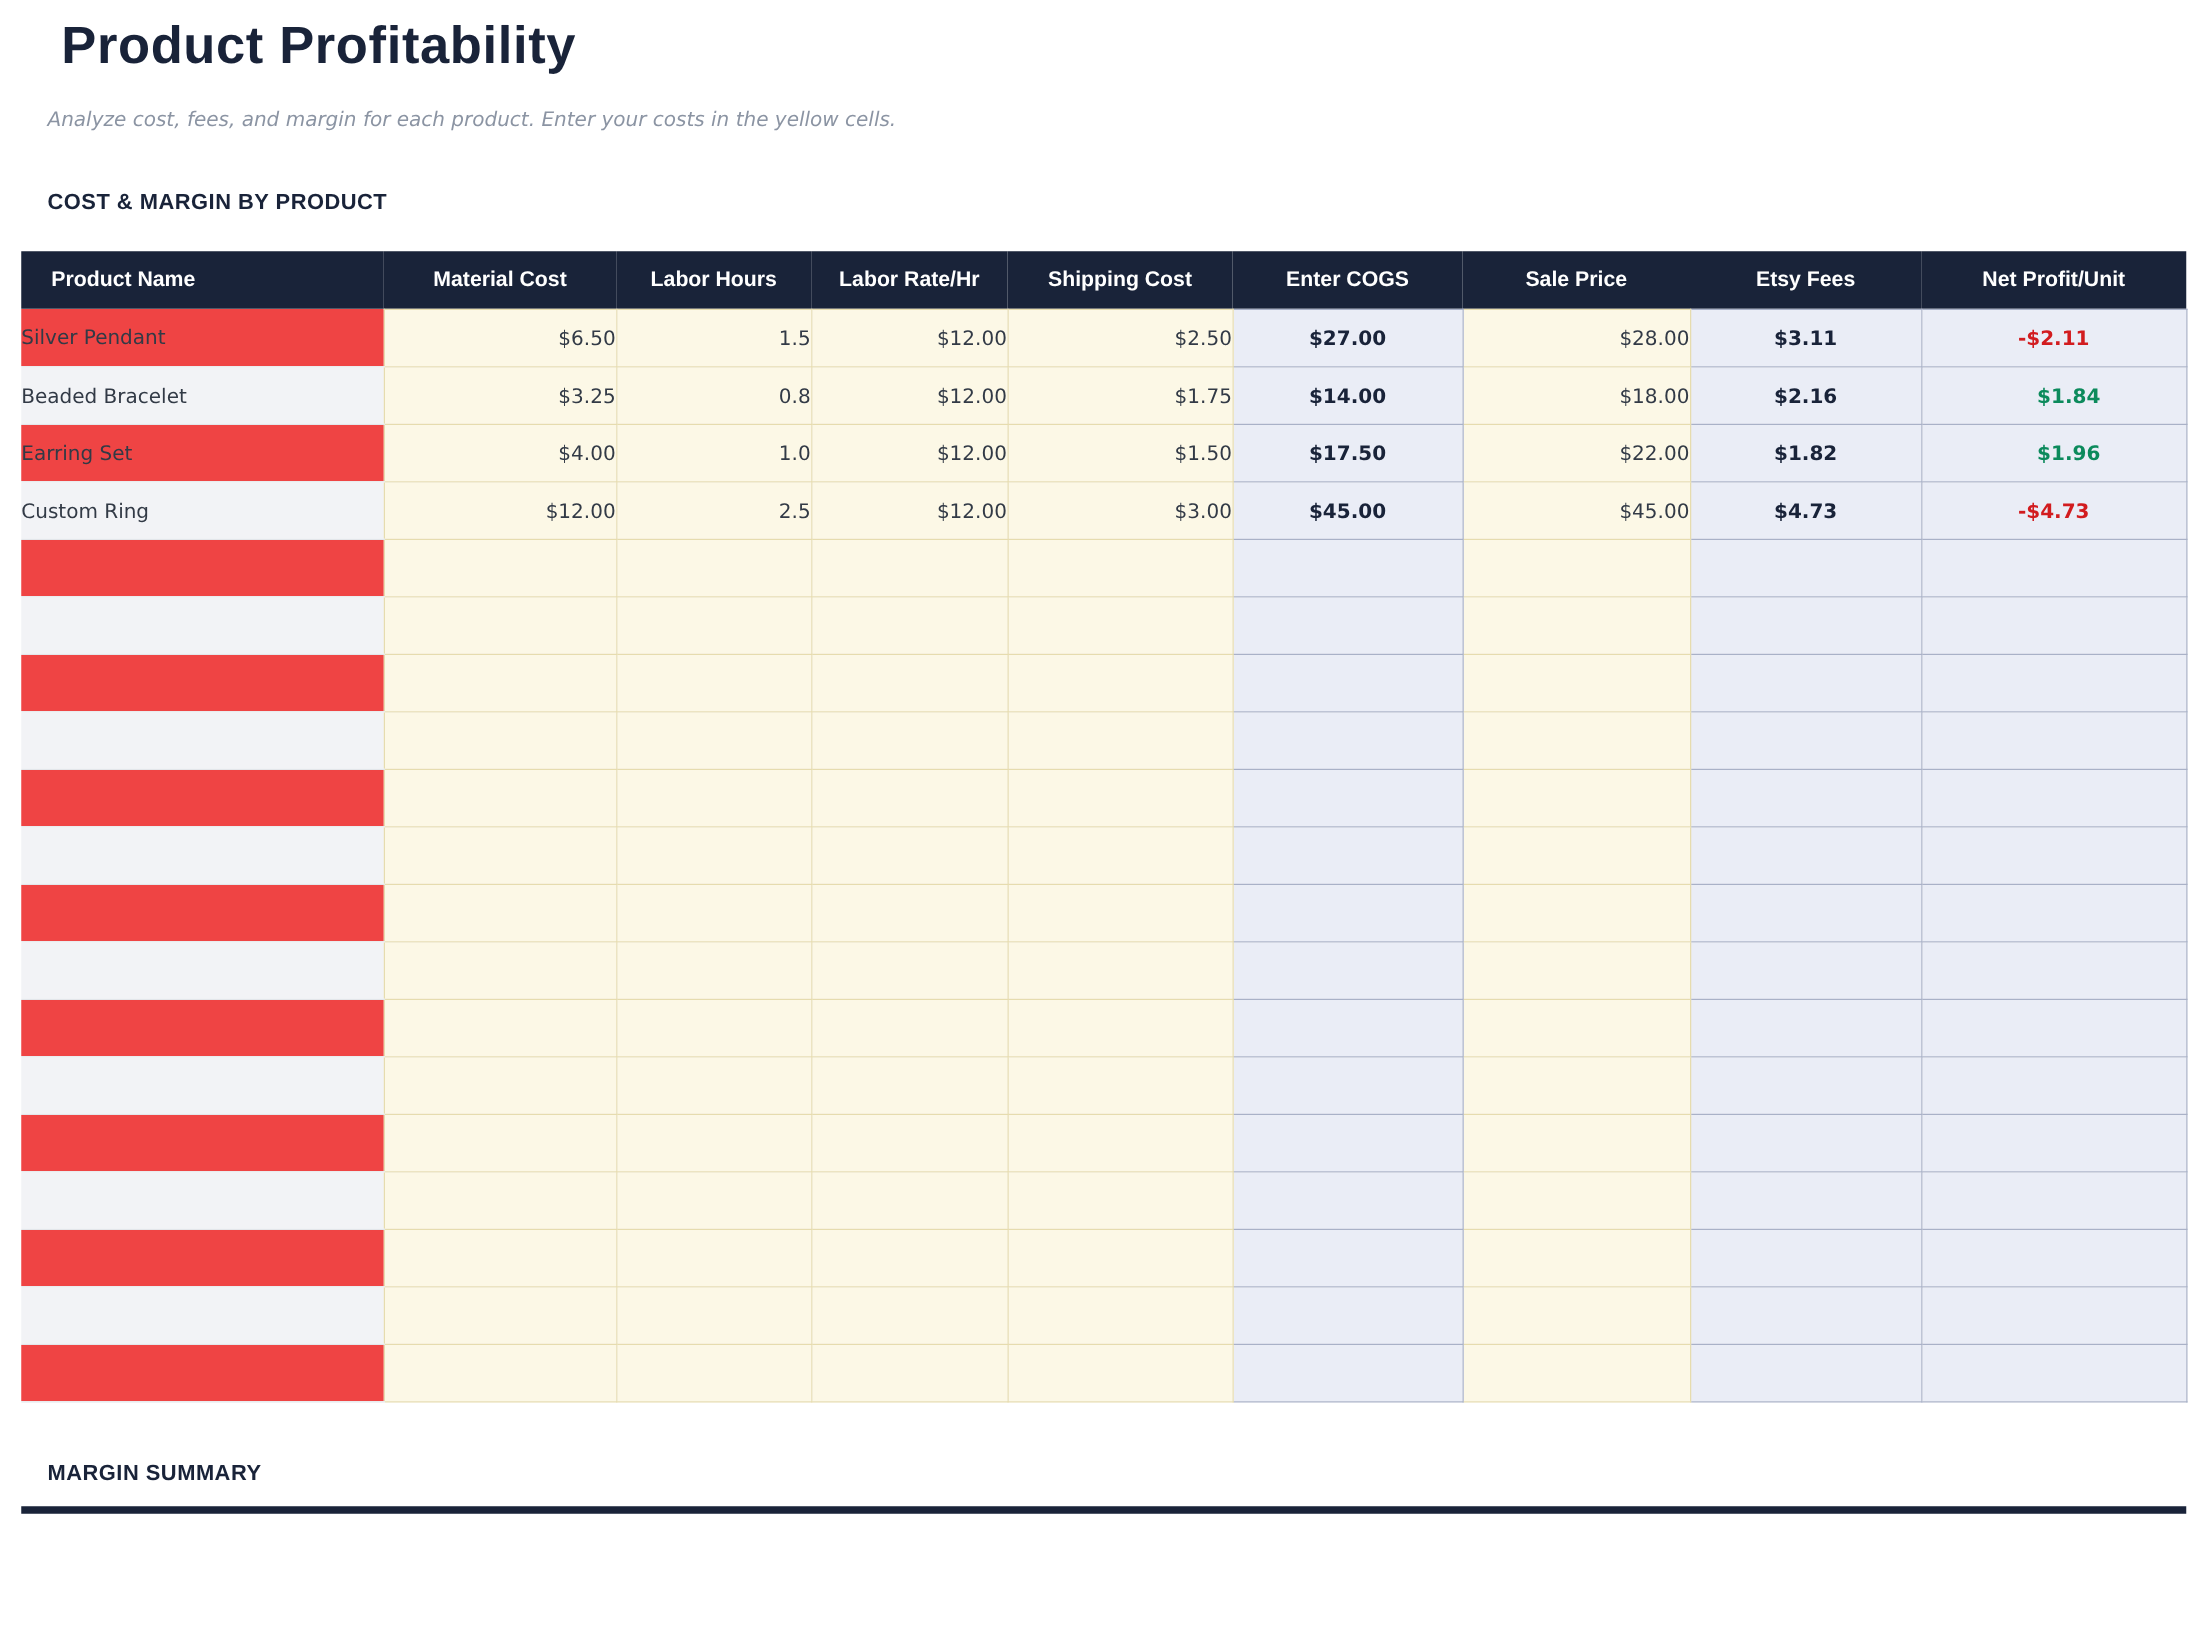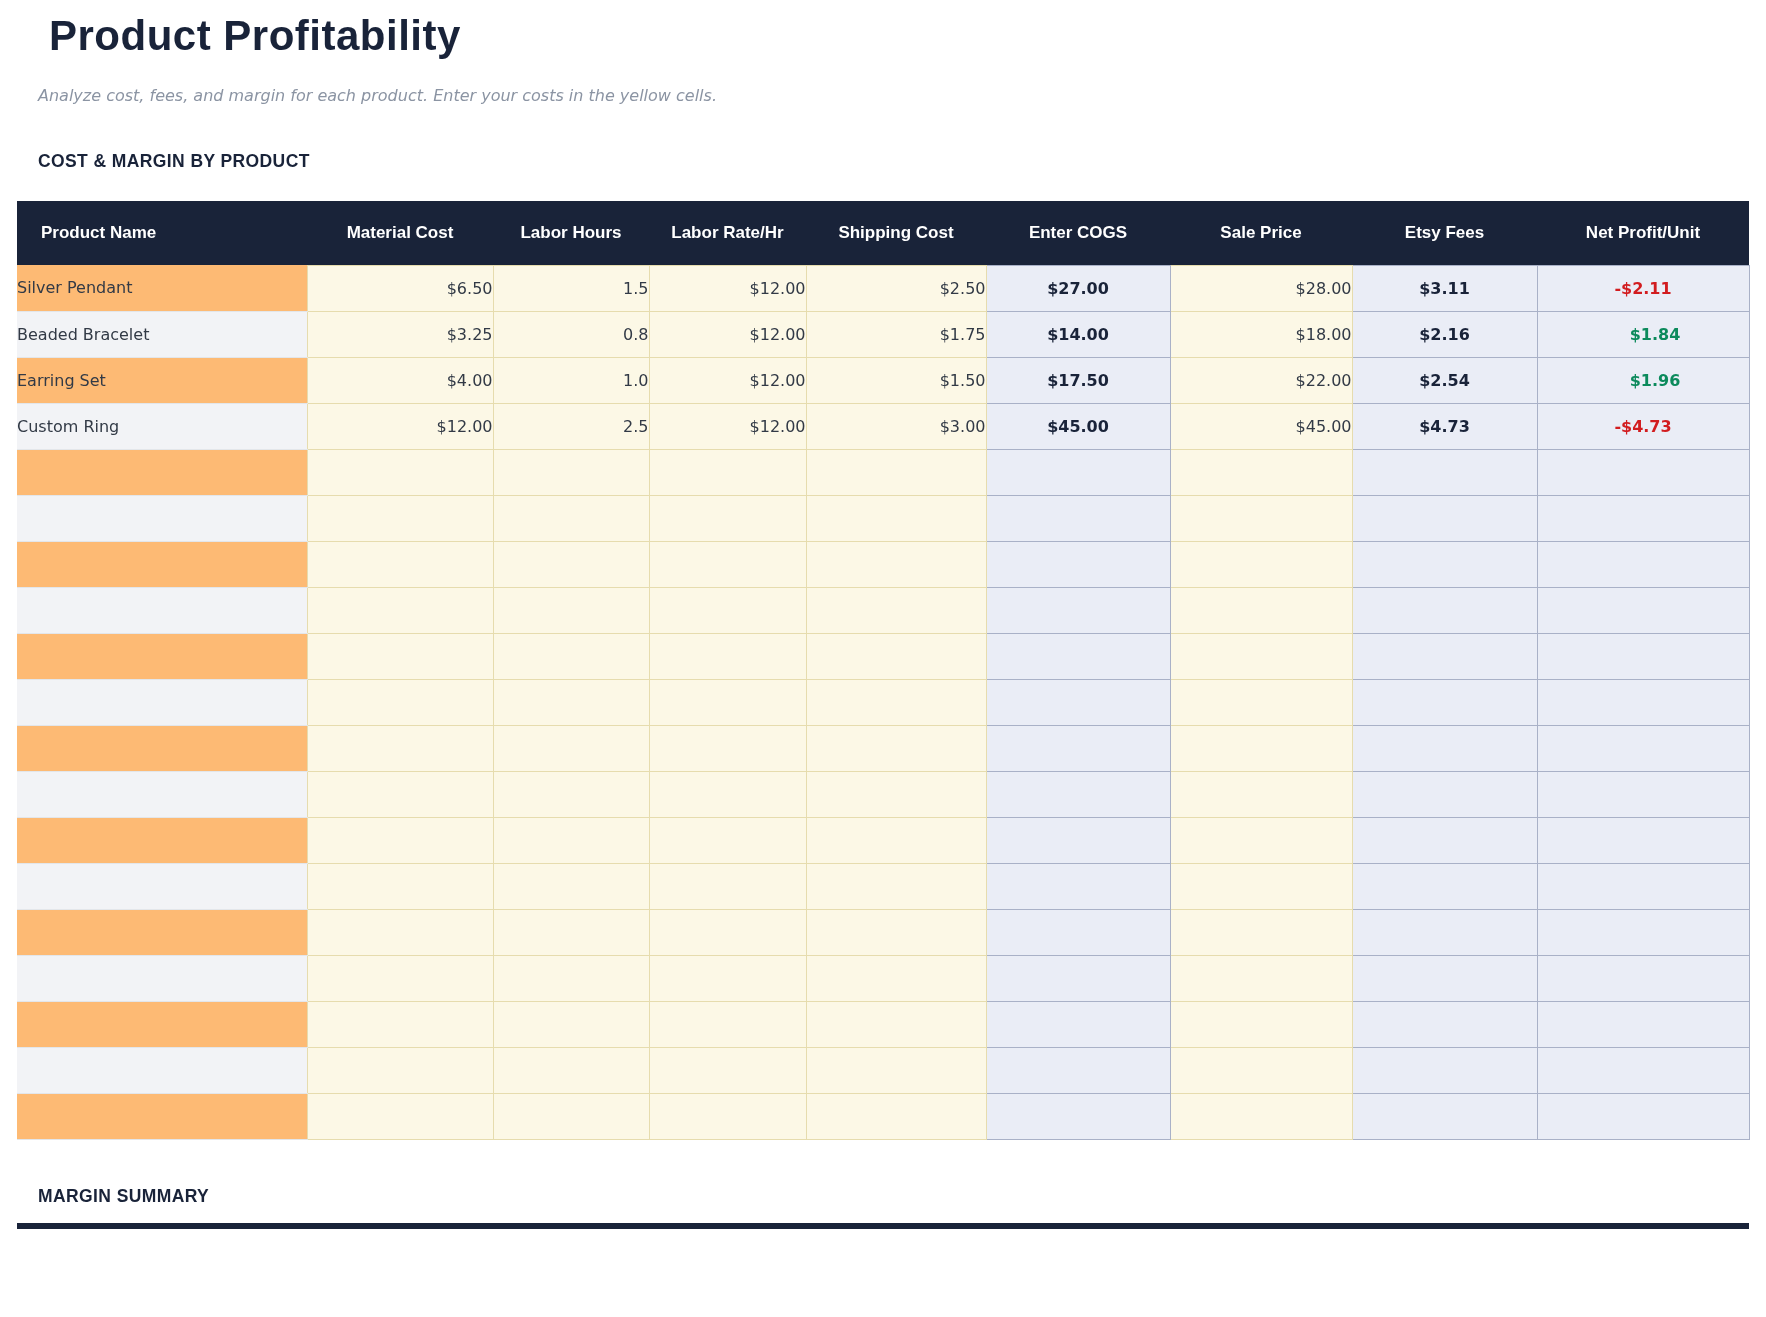--- a/index.html
+++ b/index.html
@@ -54,42 +54,42 @@
     table-layout:fixed;
     width:1732px;
     margin-top:29px;
   }
   table.sheet thead th{
     background:var(--navy);
     color:#ffffff;
     font-family:"Liberation Sans",sans-serif;
     font-weight:bold;
     font-size:17px;
-    height:64px;
+    height:46px;
     text-align:center;
     padding:0 8px;
     border:none;
   }
   table.sheet thead th.col-name{
     text-align:left;
     padding-left:24px;
   }
   table.sheet td{
     height:46px;
     font-size:16px;
     padding:0;
     overflow:hidden;
     white-space:nowrap;
   }
   td.cell-name{
     padding-left:8px;
     text-align:left;
     color:var(--ink);
     border-bottom:1px solid var(--rowline);
-    background:#fdba74;
+    background:#ef4444;
   }
   tr:nth-child(even) td.cell-name{background:var(--stripe);}
   td.cell-input{
     background:var(--input-bg);
     border:1px solid var(--input-bd);
     text-align:right;
     padding-right:12px;
     color:var(--ink);
   }
   td.cell-calc{
@@ -171,21 +171,21 @@
           <td class="cell-calc profit-pos">$1.84</td>
         </tr>
         <tr>
           <td class="cell-name">Earring Set</td>
           <td class="cell-input">$4.00</td>
           <td class="cell-input">1.0</td>
           <td class="cell-input">$12.00</td>
           <td class="cell-input">$1.50</td>
           <td class="cell-calc">$17.50</td>
           <td class="cell-input">$22.00</td>
-          <td class="cell-calc">$2.54</td>
+          <td class="cell-calc">$1.82</td>
           <td class="cell-calc profit-pos">$1.96</td>
         </tr>
         <tr>
           <td class="cell-name">Custom Ring</td>
           <td class="cell-input">$12.00</td>
           <td class="cell-input">2.5</td>
           <td class="cell-input">$12.00</td>
           <td class="cell-input">$3.00</td>
           <td class="cell-calc">$45.00</td>
           <td class="cell-input">$45.00</td>

